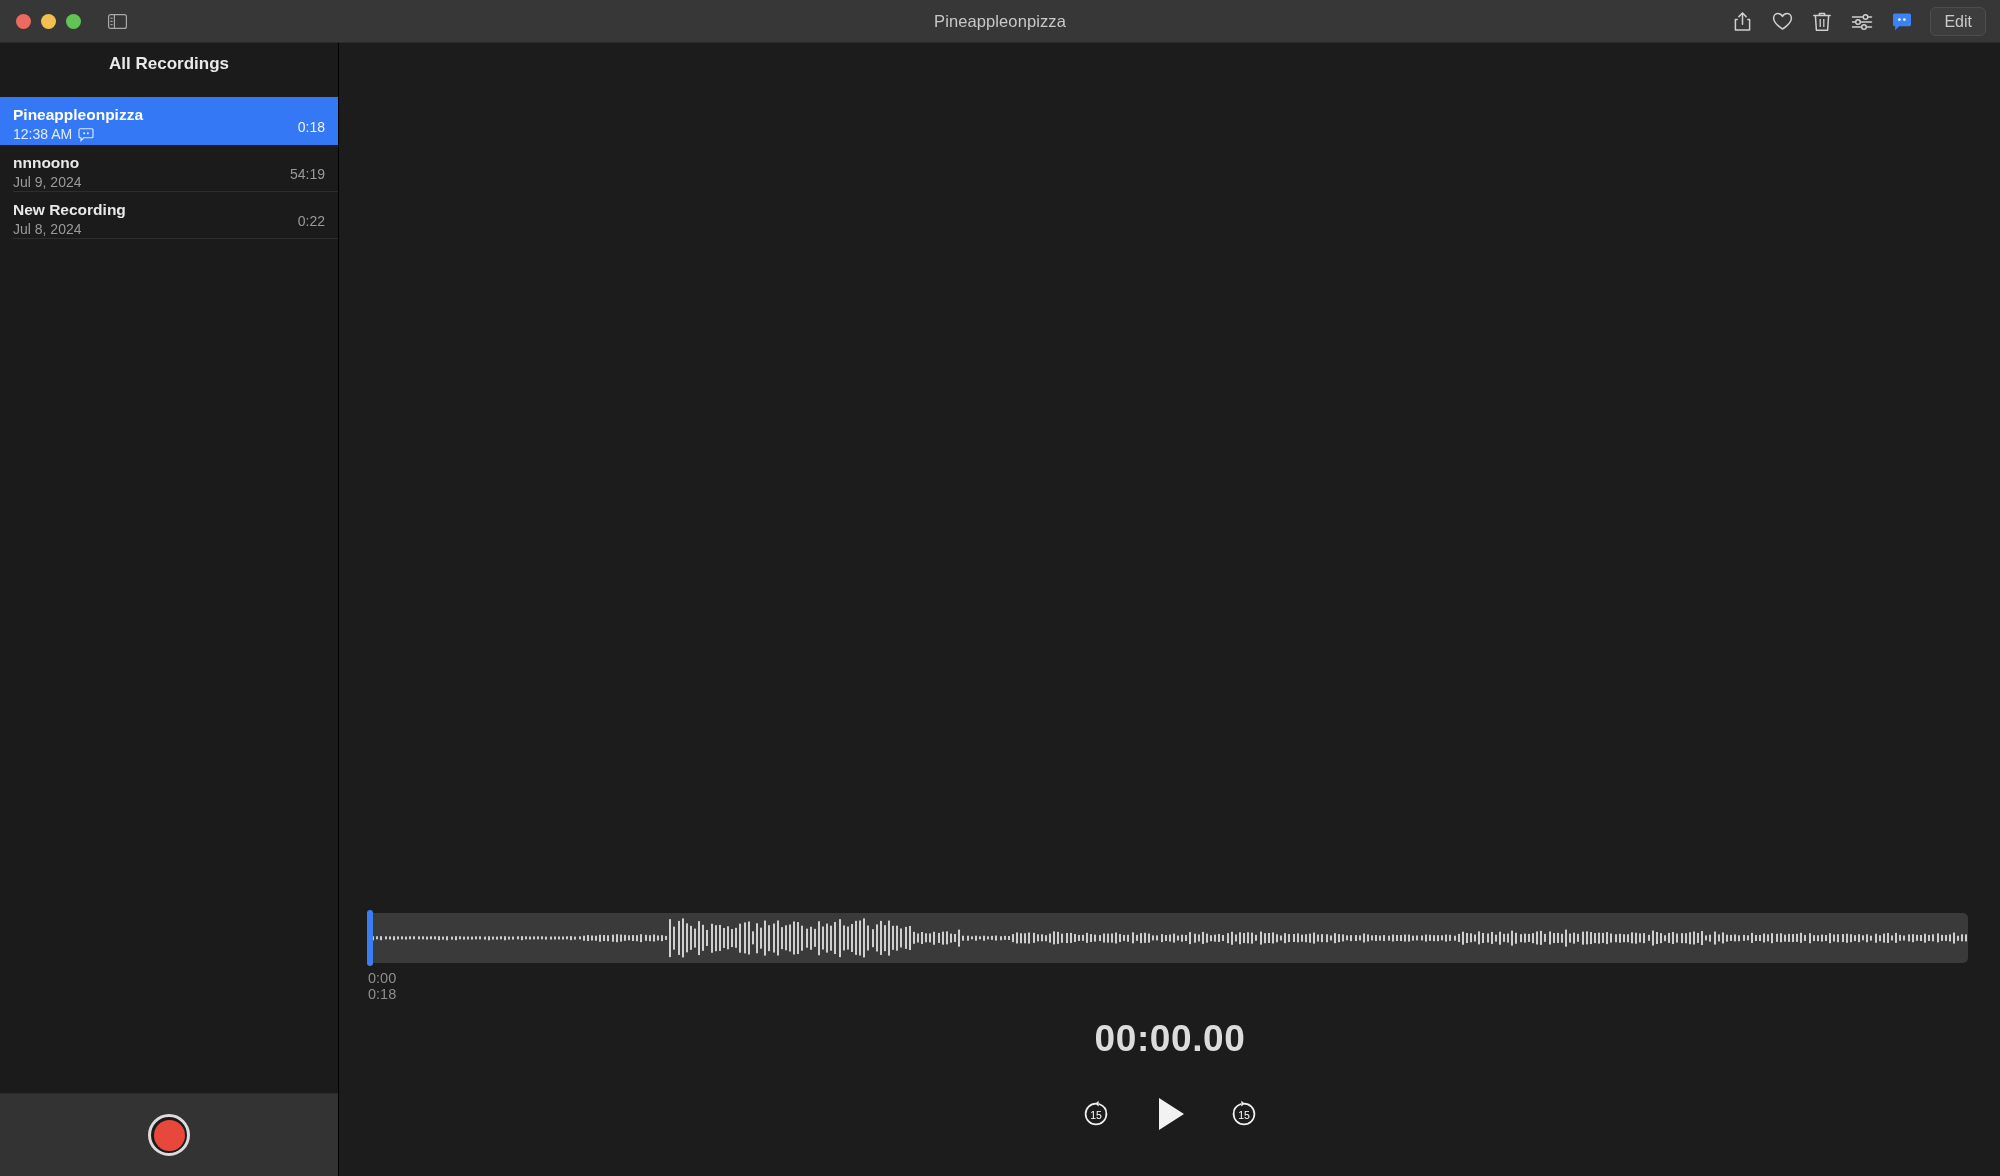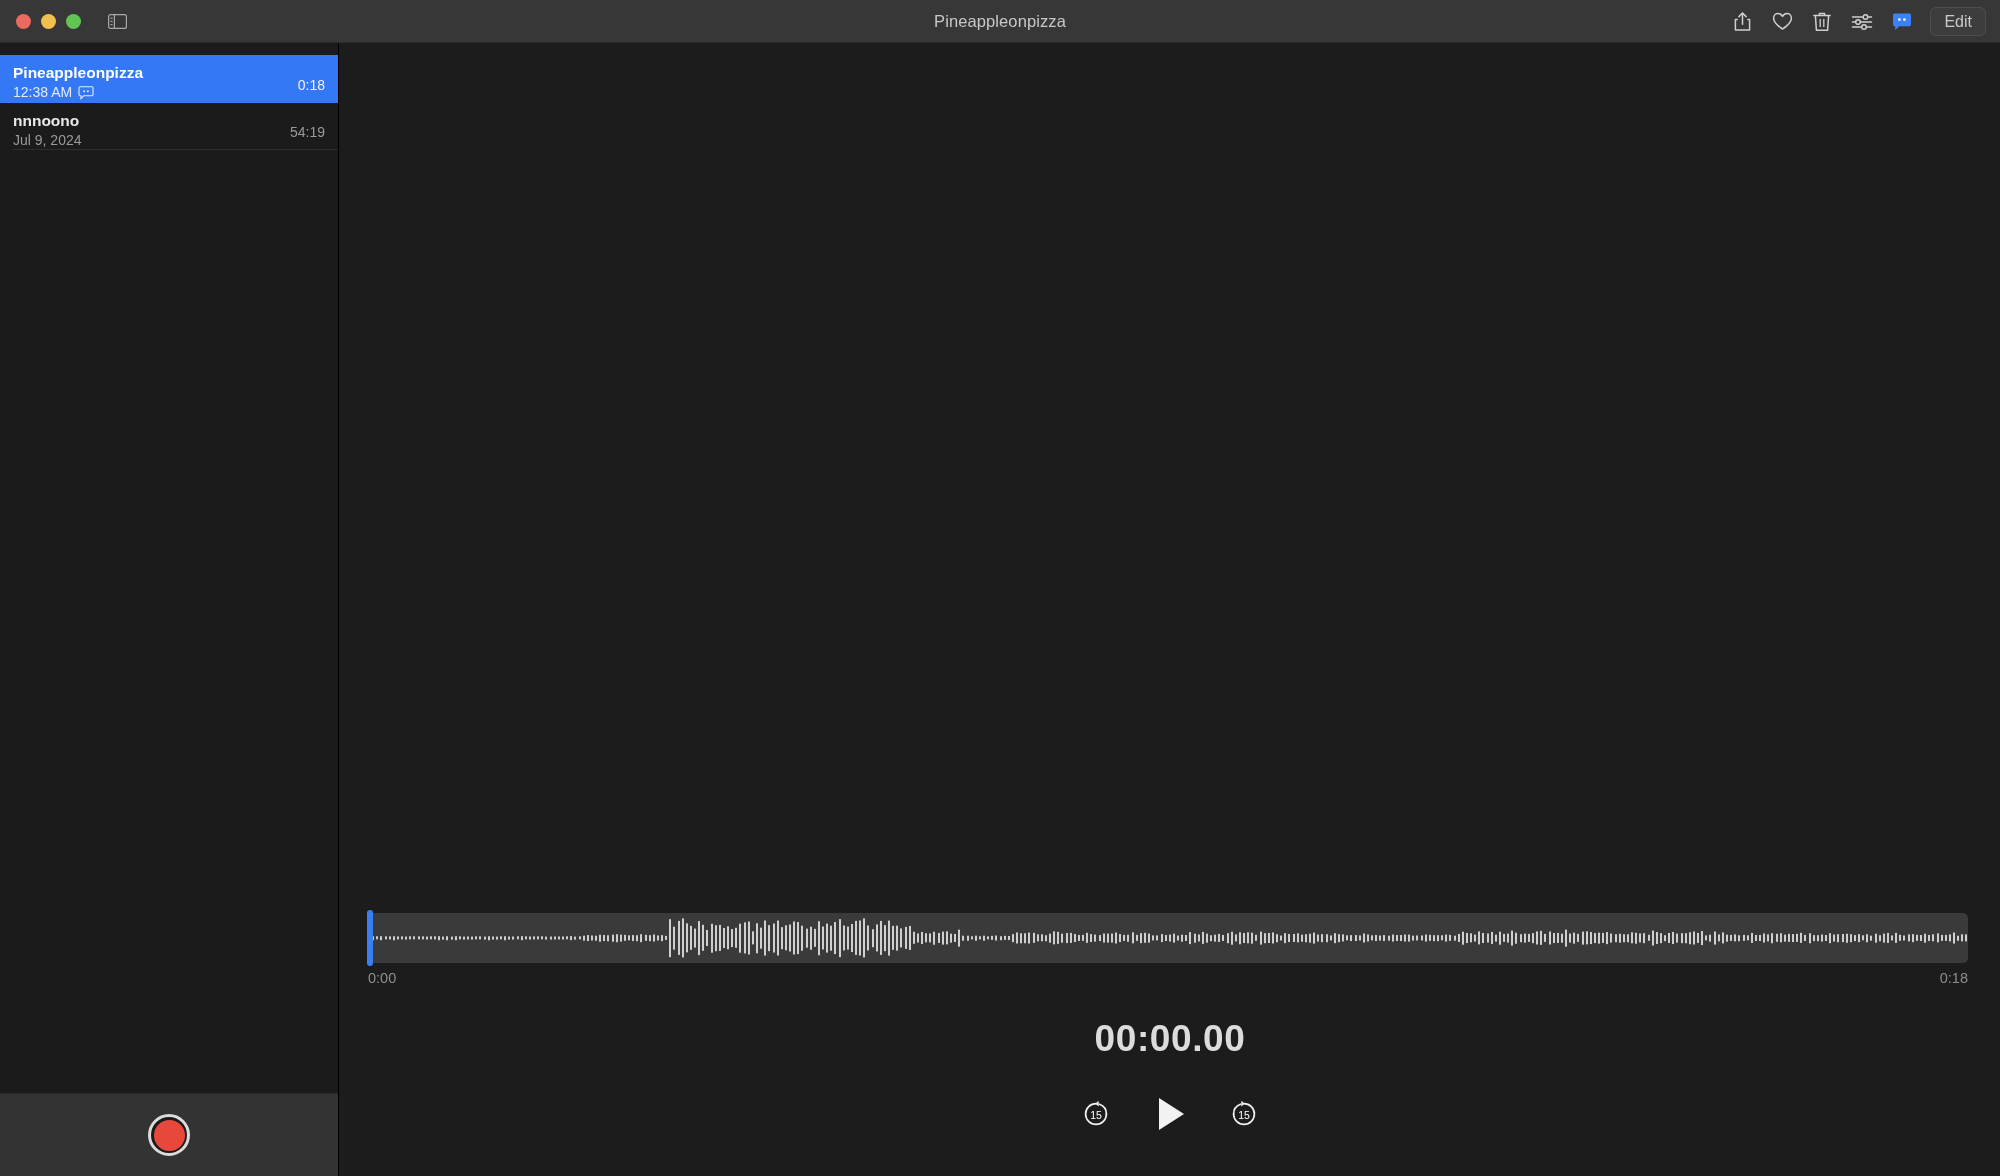--- a/index.html
+++ b/index.html
@@ -131,21 +131,21 @@
   .wave-bars span {
     position: absolute; width: 2px; background: #cfcfcf; top: 50%; transform: translateY(-50%);
   }
   .playhead {
     position: absolute; left: -1px; top: -3px; width: 6px; height: 56px;
     background: #3b7ef2; border-radius: 3px;
   }
   .time-row {
     position: absolute; left: 28px; right: 32px; top: 62px;
     display: flex; justify-content: space-between;
-    font-size: 14.5px; color: #8e8e8e;
+    font-size: 14.5px; color: #8e8e8e; flex-direction: column;
   }
   .big-time {
     position: absolute; left: 0; right: 0; top: 110px; text-align: center;
     font-size: 37px; color: #dcdcdc; font-weight: 700; letter-spacing: .6px;
   }
   .controls {
     position: absolute; left: 0; right: 0; top: 190px;
     display: flex; align-items: center; justify-content: center; gap: 45px;
   }
   .ctl { display: flex; align-items: center; justify-content: center; }
@@ -224,20 +224,21 @@
           <path d="M2.0 3.0 A1.6 1.6 0 0 1 3.6 1.4 L18.4 1.4 A1.6 1.6 0 0 1 20.0 3.0 L20.0 12.6 A1.6 1.6 0 0 1 18.4 14.2 L8.2 14.2 L4.2 18.3 L4.2 14.2 L3.6 14.2 A1.6 1.6 0 0 1 2.0 12.6 Z" fill="#3b82f7"></path>
           <circle cx="8.4" cy="7.6" r="1.35" fill="#ffffff"></circle>
           <circle cx="13.4" cy="7.6" r="1.35" fill="#ffffff"></circle>
         </svg>
       </div>
       <div class="edit-btn">Edit</div>
     </div>
   </div>
 
   <div class="sidebar">
+    <div class="sidebar-header">All Recordings</div>
 
 
     <div class="rec-list">
 
       <div class="rec-row selected">
         <div class="rec-title">Pineappleonpizza</div>
         <div class="rec-meta">
           <span>12:38 AM</span>
           <span class="transcript-badge">
             <svg width="16" height="14" viewBox="0 0 16 14">
@@ -252,20 +253,28 @@
 
       <div class="rec-row">
         <div class="rec-title">nnnoono</div>
         <div class="rec-meta">
           <span>Jul 9, 2024</span>
         </div>
         <div class="rec-dur">54:19</div>
         <div class="rule"></div>
       </div>
 
+      <div class="rec-row">
+        <div class="rec-title">New Recording</div>
+        <div class="rec-meta">
+          <span>Jul 8, 2024</span>
+        </div>
+        <div class="rec-dur">0:22</div>
+        <div class="rule"></div>
+      </div>
 
     </div>
 
     <div class="sidebar-footer">
       <div class="record-btn">
           <i></i>
         </div>
     </div>
   </div>
 

